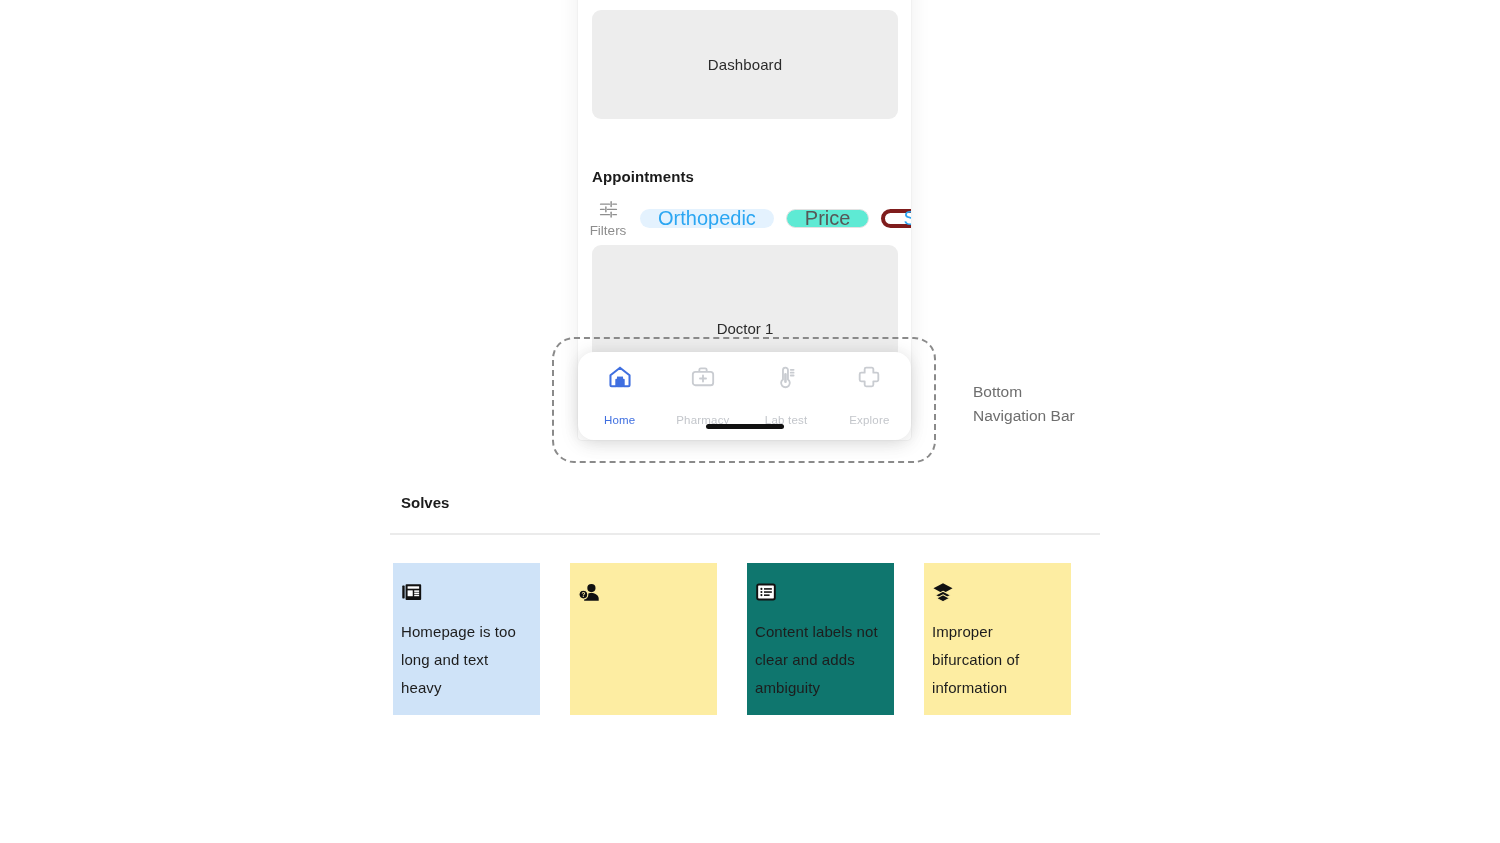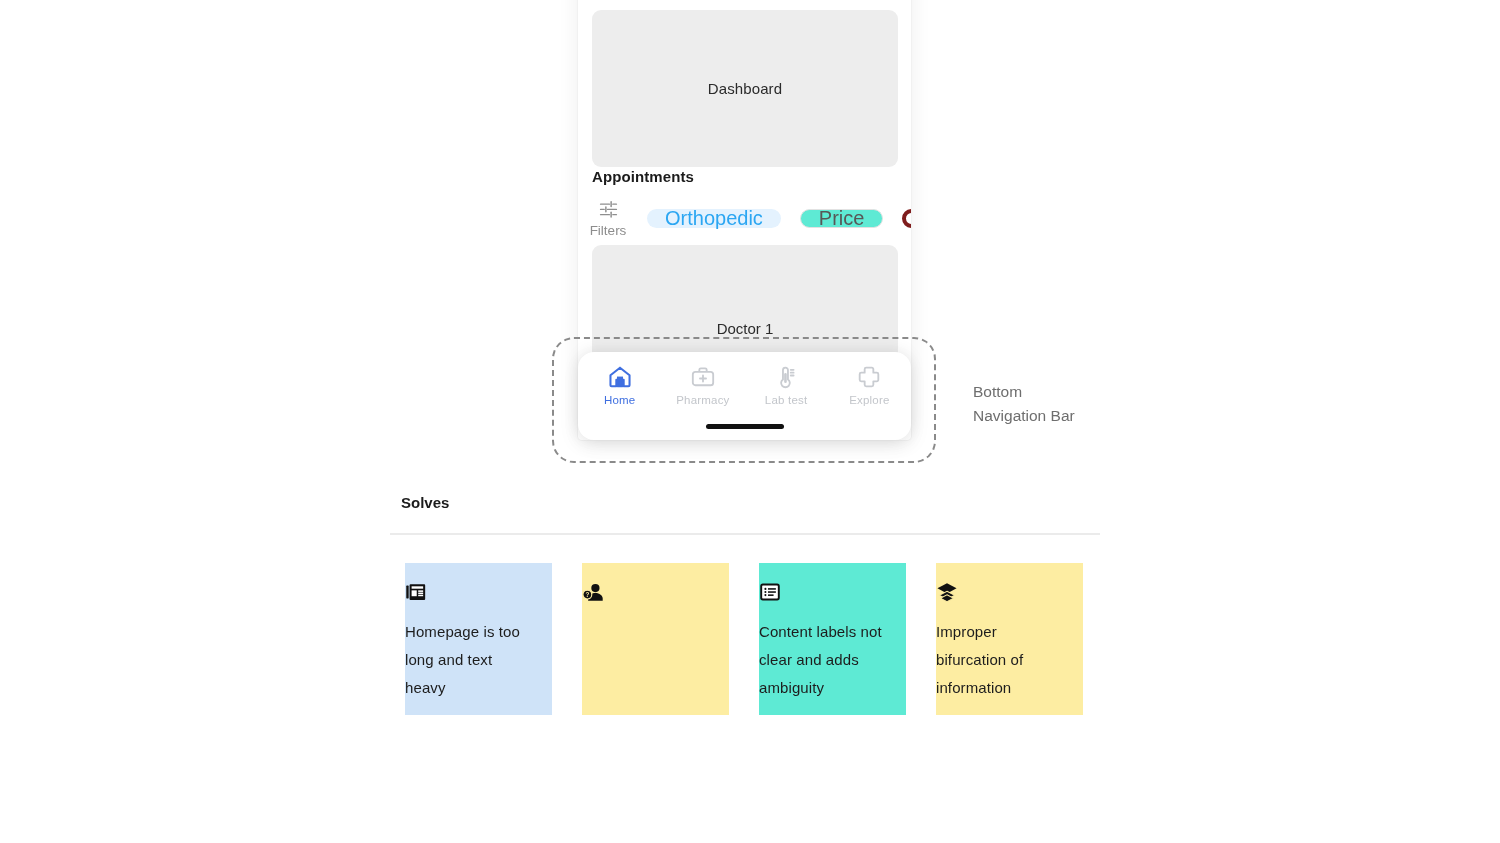--- a/index.html
+++ b/index.html
@@ -15,32 +15,32 @@
 
   
   #phone-mock{
     left:578px;top:-60px;width:333px;height:500px;
     background:#ffffff;
     box-shadow:0 0 0 1px #f1f1f1, 0 2px 22px rgba(0,0,0,.07);
     border-radius:4px;
     overflow:hidden;
   }
   #dashboard-placeholder{
-    position:absolute;left:14px;top:70px;width:306px;height:157px;
+    position:absolute;left:14px;top:70px;width:306px;height:109px;
     background:#ededed;border-radius:9px;
     display:flex;align-items:center;justify-content:center;
     font-size:15px;color:#2b2b2b;font-weight:500;letter-spacing:.1px;
   }
   #appointments-title{
     position:absolute;left:14px;top:228px;
     font-size:15px;font-weight:700;color:#1b1b1b;letter-spacing:.1px;
   }
   #filter-row{
     position:absolute;left:10px;top:258px;
-    display:flex;align-items:center;gap:19px;white-space:nowrap;
+    display:flex;align-items:center;gap:12px;white-space:nowrap;
   }
   .filters-btn{
     display:flex;flex-direction:column;align-items:center;
     width:40px;color:#8e8e8e;
   }
   .filters-btn .lbl{font-size:13.5px;line-height:16px;color:#8d8d8d;}
   .chip{
     height:19px;border-radius:18px;display:flex;align-items:center;
     justify-content:center;padding:0 18px;font-size:20px;
     box-sizing:border-box;
@@ -61,21 +61,21 @@
   #bottom-nav{
     left:578px;top:352px;width:333px;height:88px;
     background:#ffffff;border-radius:16px;
     box-shadow:0 -2px 16px rgba(0,0,0,.08), 0 6px 18px rgba(0,0,0,.06);
   }
   #nav-items{
     position:absolute;left:0;right:0;top:12px;
     display:flex;justify-content:space-around;align-items:flex-start;
   }
   .nav-item{
-    display:flex;flex-direction:column;align-items:center;gap:0;
+    display:flex;flex-direction:column;align-items:center;gap:20px;
     width:70px;
   }
   .nav-item .nav-label{font-size:11.5px;letter-spacing:.2px;}
   .nav-item.active .nav-label{color:#3f6fe0;}
   .nav-item.idle .nav-label{color:#c3c6cb;}
   #home-indicator{
     position:absolute;left:50%;transform:translateX(-50%);
     bottom:11px;width:78px;height:5px;border-radius:3px;background:#111;
   }
 
@@ -95,21 +95,21 @@
     left:401px;top:494px;font-size:15px;font-weight:700;color:#1b1b1b;
   }
   #solves-divider{
     left:390px;top:533px;width:710px;height:2px;background:#ebebeb;
   }
   #solves-cards{
     left:393px;top:563px;width:700px;height:155px;
   }
   .solve-card{
     position:absolute;top:0;width:147px;height:152px;
-    box-sizing:border-box;padding:18px 16px 0 0;margin-left:12px;
+    box-sizing:border-box;padding:18px 16px 0 8px;
   }
   .solve-card .card-icon{display:block;margin-bottom:13px;height:24px;}
   .solve-card .card-text{
     font-size:15px;line-height:28px;color:#1d1d1d;letter-spacing:.1px;
   }
 </style>
 </head>
 <body>
 
 <div class="abs" id="phone-mock">
@@ -228,21 +228,21 @@
     <span class="card-icon">
       <svg width="23" height="23" viewBox="0 0 24 24" fill="#111">
         <circle cx="14" cy="7.4" r="4.3"></circle>
         <path d="M14 12.6c4.3 0 7.6 2.6 7.6 5.9v2.1H6.4v-2.1c0-3.3 3.3-5.9 7.6-5.9z"></path>
         <circle cx="5.6" cy="14.2" r="4.6" fill="#111" stroke="#fdeda2" stroke-width="1.2"></circle>
         <text x="5.6" y="17.1" font-size="6.6" font-weight="bold" fill="#fdeda2" text-anchor="middle" font-family="Liberation Sans, sans-serif">?</text>
       </svg>
     </span>
   </div>
 
-  <div class="solve-card" style="left:354px;background:#5eead4;">
+  <div class="solve-card" style="left:354px;background:#0f766e;">
     <span class="card-icon">
       <svg width="22" height="22" viewBox="0 0 24 24" fill="none">
         <rect x="2.4" y="3.8" width="19.2" height="16.4" rx="1.8" fill="#fff" stroke="#111" stroke-width="2.1"></rect>
         <circle cx="7" cy="8.6" r="1.15" fill="#111"></circle>
         <circle cx="7" cy="12" r="1.15" fill="#111"></circle>
         <circle cx="7" cy="15.4" r="1.15" fill="#111"></circle>
         <rect x="9.8" y="7.8" width="8.6" height="1.7" fill="#111"></rect>
         <rect x="9.8" y="11.2" width="8.6" height="1.7" fill="#111"></rect>
         <rect x="9.8" y="14.6" width="6.1" height="1.7" fill="#111"></rect>
       </svg>

